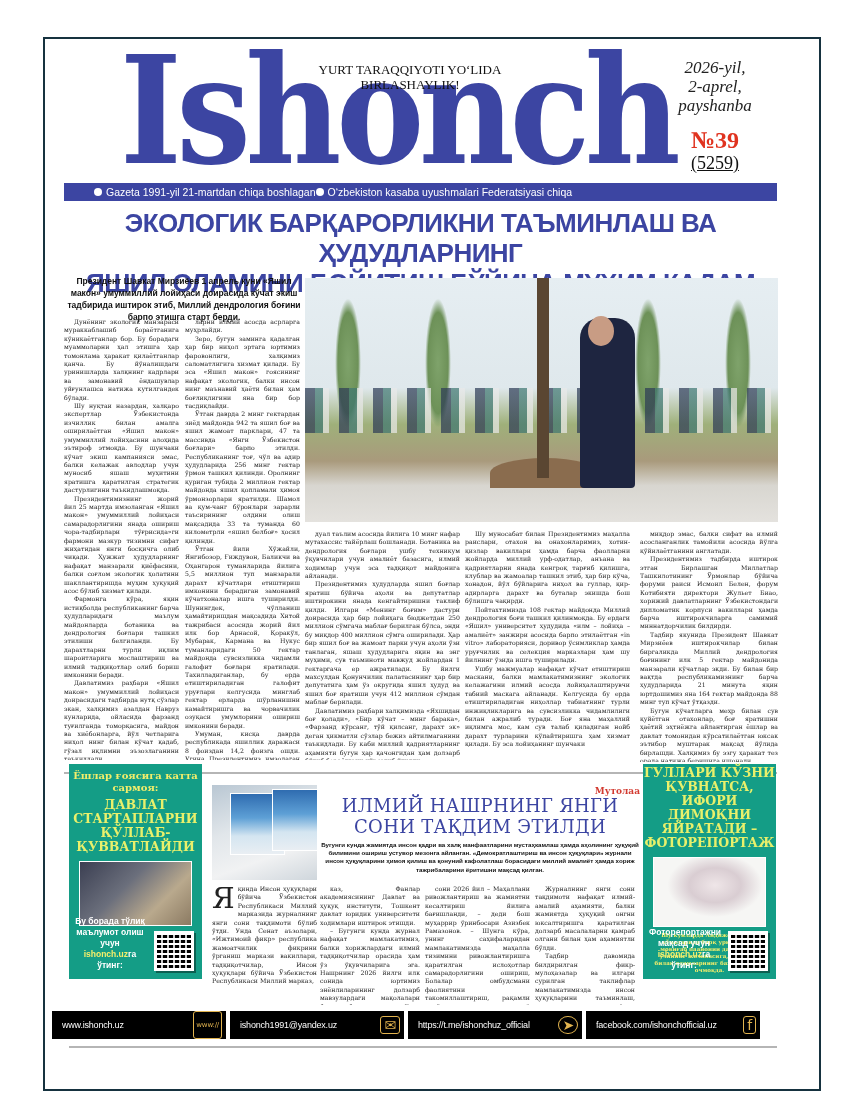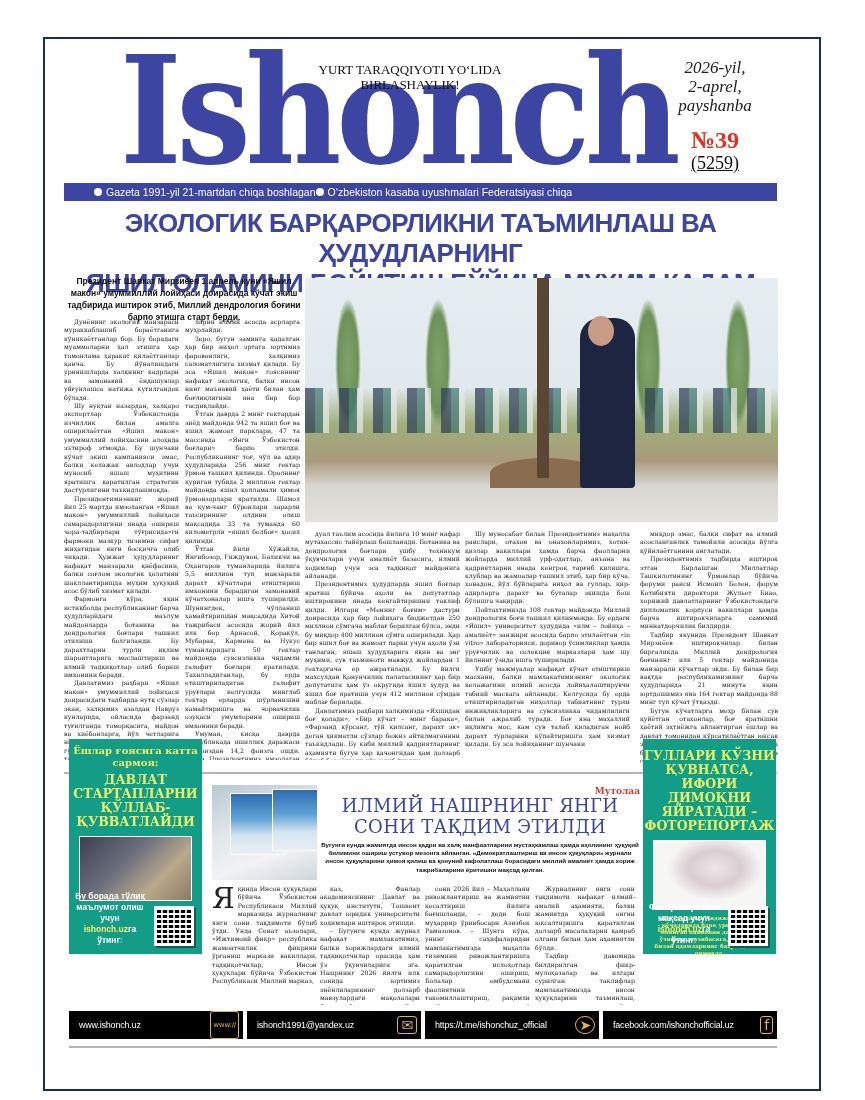--- a/index.html
+++ b/index.html
@@ -62,21 +62,21 @@
   .col {
     position: absolute; font-family: "DejaVu Serif", serif; font-size: 6.2px; line-height: 8.4px;
     text-align: justify; color: #1b1b1b; overflow: hidden;
   }
   .col p { text-indent: 10px; }
 
   .rule { position: absolute; left: 64px; width: 713px; height: 2px; background: #b5b5b5; }
 
   
   .promo {
-    position: absolute; top: 739px; width: 133px; height: 215px; background: #149d86; color: #fff;
+    position: absolute; top: 764px; width: 133px; height: 215px; background: #149d86; color: #fff;
     text-align: center; font-family: "DejaVu Serif", serif;
   }
   .promo .kicker { color: #f3ee6b; font-size: 10px; line-height: 12px; font-weight: bold; margin-top: 6px; }
   .promo .title { color: #e9f06b; font-size: 12.5px; line-height: 14px; font-weight: bold; margin-top: 4px; }
   .promo .pic { margin: 7px auto 0; width: 113px; height: 65px; border: 1px solid #fff; }
   .promo .note { color: #f3ee6b; font-size: 5.5px; line-height: 7px; padding: 5px 6px 0; font-weight: bold; }
   .promo .cta { position: absolute; left: 6px; bottom: 8px; width: 70px; font-family: "Liberation Sans", sans-serif; font-size: 8.5px; line-height: 11px; font-weight: bold; color: #fff; text-align: center; }
   .promo .cta .site { color: #f3ee6b; }
   .qr { position: absolute; right: 8px; bottom: 8px; width: 40px; height: 40px; background:
     repeating-linear-gradient(0deg, #000 0 3px, #fff 3px 5px), #fff; border: 3px solid #fff; box-shadow: 2px 2px 0 #0b5e50; }
@@ -86,21 +86,21 @@
   .mut-photo { position: absolute; left: 212px; top: 785px; width: 105px; height: 95px;
     background: linear-gradient(160deg, #b9c7d3 0%, #e1e6ea 40%, #f1f2f3 70%, #cfd6dc 100%); overflow: hidden; }
   .mut-photo .mag { position: absolute; left: 18px; top: 8px; width: 55px; height: 62px; background: linear-gradient(180deg, #2f6cb0 0%, #5ea0d6 40%, #d4e5f1 70%, #e9eef3 100%); border: 1px solid #fff; }
   .mut-photo .mag2 { left: 60px; top: 4px; }
   .mut-section { position: absolute; left: 540px; top: 786px; width: 100px; text-align: right; font-family: "DejaVu Serif", serif; font-weight: bold; font-size: 9px; color: #d23a30; }
   .mut-title { position: absolute; left: 325px; top: 795px; width: 310px; text-align: center; font-family: "DejaVu Serif", serif; font-size: 18px; line-height: 21px; color: #3c45a2; letter-spacing: 0.3px; }
   .mut-lead { position: absolute; left: 320px; top: 841px; width: 320px; text-align: center; font-family: "Liberation Sans", sans-serif; font-weight: bold; font-size: 6.2px; line-height: 8.2px; color: #111; }
   .dropcap { float: left; font-family: "DejaVu Serif", serif; font-size: 28px; line-height: 24px; margin: 2px 3px 0 0; color: #222; }
 
   
-  .footer { position: absolute; left: 69px; top: 1011px; width: 708px; height: 28px; display: flex; gap: 4px; }
+  .footer { position: absolute; left: 52px; top: 1011px; width: 708px; height: 28px; display: flex; gap: 4px; }
   .contact { flex: 1; background: #000; color: #fff; display: flex; align-items: center; justify-content: space-between; padding: 0 4px 0 10px;
     font-family: "Liberation Sans", sans-serif; font-size: 9px; letter-spacing: -0.2px; }
   .contact .ico { color: #e2b44f; font-size: 14px; line-height: 14px; border: 1px solid #e2b44f; border-radius: 3px; padding: 1px 3px; font-family: "DejaVu Sans", sans-serif; }
   .contact .ico.small { font-size: 7px; padding: 6px 2px; }
 </style>
 </head>
 <body>
 
 <div class="page-frame"></div>
 
@@ -211,21 +211,21 @@
 </div>
 <div class="col" id="m4" style="left:535px; top:885px; width:100px; height:120px;">
   <div id="m4body">
       <p>Журналнинг янги сони тақдимоти нафақат илмий-амалий аҳамияти, балки жамиятда ҳуқуқий онгни юксалтиришга қаратилган долзарб масалаларни қамраб олгани билан ҳам аҳамиятли бўлди.</p>
       <p>Тадбир давомида билдирилган фикр-мулоҳазалар ва илгари сурилган таклифлар мамлакатимизда инсон ҳуқуқларини таъминлаш, адолат ва қонунийлик тамойилларини янада мустаҳкамлашга хизмат қилиши шубҳасиз.</p>
     </div>
 
 </div>
 
 <div class="promo" style="left:643px;">
-  <div class="title" style="margin-top:10px">ГУЛЛАРИ КЎЗНИ ҚУВНАТСА, ИФОРИ ДИМОҚНИ ЯЙРАТАДИ – ФОТОРЕПОРТАЖ</div>
+  <div class="title" style="margin-top:2px">ГУЛЛАРИ КЎЗНИ ҚУВНАТСА, ИФОРИ ДИМОҚНИ ЯЙРАТАДИ – ФОТОРЕПОРТАЖ</div>
   <div class="pic" style="height:70px; background:radial-gradient(ellipse at 55% 40%,#efe6e8 0%,#d9cdd2 30%,#f6f6f4 55%),linear-gradient(180deg,#fafafa 0%,#fff 60%,#3f7a3d 85%,#6a6a6a 100%);"></div>
   <div class="note">Шу кунларда Андижон шаҳри кўчаларида барқ уриб турган мовиғаб паанонии дарахтлари ўзининг жозибасига, таровати билан одамларнинг баҳри дилини очмоқда.</div>
   <div class="cta">
     <div>Фоторепортажни</div>
     <div>мақсад учун</div>
     <div><span class="site">ishonch.uz</span><span>га ўтинг:</span></div>
   </div>
   <div class="qr"></div>
 </div>
 

